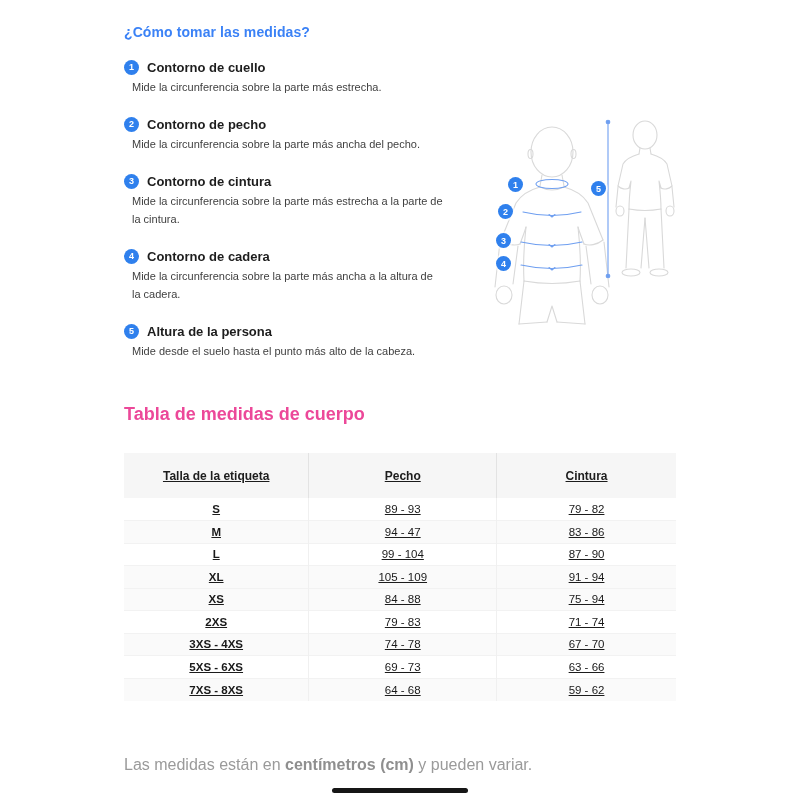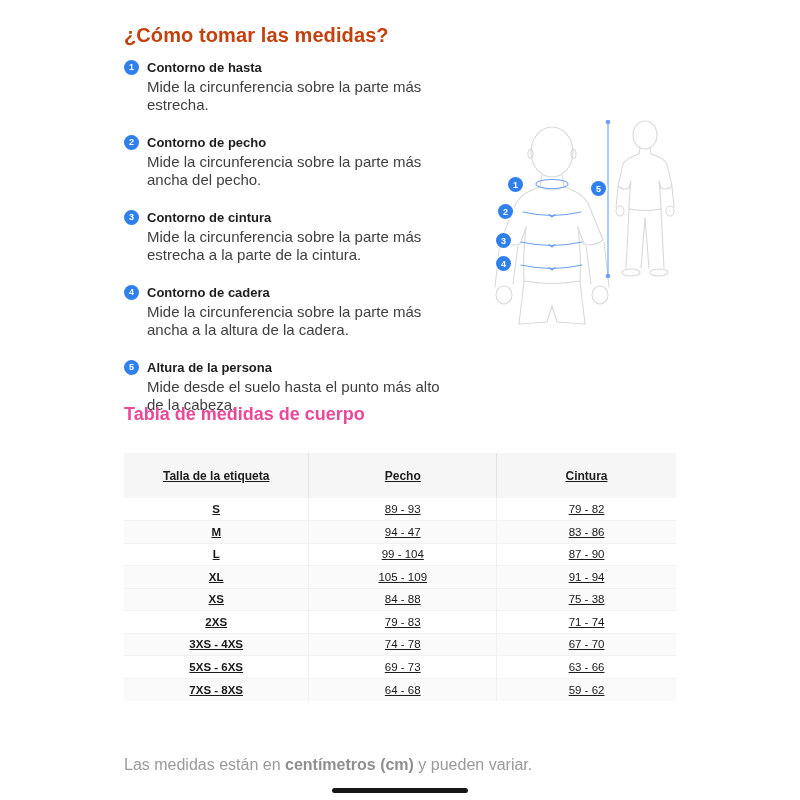--- a/index.html
+++ b/index.html
@@ -8,38 +8,38 @@
     width:800px; height:800px;
     font-family:"Liberation Sans", sans-serif;
     color:#1c1c1c;
     position:relative;
     overflow:hidden;
   }
   .page { position:relative; width:800px; height:800px; background:#fff; }
 
   .page-title {
     position:absolute; left:124px; top:24px;
-    font-size:20px; font-weight:700; color:#c2410c; letter-spacing:.1px;
+    font-size:14px; font-weight:700; color:#3b82f6; letter-spacing:.1px;
   }
 
   
   .steps { position:absolute; left:124px; top:60px; width:340px; }
   .step { margin-bottom:21px; }
   .step-head { display:flex; align-items:center; gap:8px; }
   .badge {
     width:15px; height:15px; border-radius:50%;
     background:#2f80ed; color:#fff;
     font-size:9px; font-weight:700; line-height:15px;
     display:flex; align-items:center; justify-content:center;
     flex:0 0 15px;
   }
   .step-title { font-size:13px; font-weight:700; color:#1d1d1d; }
   .step-desc {
-    margin-left:23px; margin-top:3px; width:312px;
-    font-size:15px; line-height:18px; color:#3f3f3f;
+    margin-left:8px; margin-top:3px; width:312px;
+    font-size:11px; line-height:18px; color:#3f3f3f;
   }
 
   
   .figure-wrap { position:absolute; left:485px; top:110px; width:215px; height:228px; }
   .figure-wrap svg { display:block; }
   .fig-badge {
     position:absolute; width:15px; height:15px; border-radius:50%;
     background:#2f80ed; color:#fff; font-size:9px; font-weight:700;
     display:flex; align-items:center; justify-content:center;
     box-shadow:0 0 0 2px rgba(255,255,255,.6);
@@ -93,21 +93,21 @@
 
 <div class="page">
 
   <h1 class="page-title">¿Cómo tomar las medidas?</h1>
 
   <div class="steps">
 
     <div class="step">
       <div class="step-head">
         <span class="badge">1</span>
-        <span class="step-title">Contorno de hasta</span>
+        <span class="step-title">Contorno de cuello</span>
       </div>
       <div class="step-desc">Mide la circunferencia sobre la parte más estrecha.</div>
     </div>
 
     <div class="step">
       <div class="step-head">
         <span class="badge">2</span>
         <span class="step-title">Contorno de pecho</span>
       </div>
       <div class="step-desc">Mide la circunferencia sobre la parte más ancha del pecho.</div>
@@ -245,21 +245,21 @@
         <td>87 - 90</td>
       </tr>
       <tr class="alt">
         <td class="size-cell">XL</td>
         <td>105 - 109</td>
         <td>91 - 94</td>
       </tr>
       <tr class="alt">
         <td class="size-cell">XS</td>
         <td>84 - 88</td>
-        <td>75 - 38</td>
+        <td>75 - 94</td>
       </tr>
       <tr>
         <td class="size-cell">2XS</td>
         <td>79 - 83</td>
         <td>71 - 74</td>
       </tr>
       <tr class="alt">
         <td class="size-cell">3XS - 4XS</td>
         <td>74 - 78</td>
         <td>67 - 70</td>

